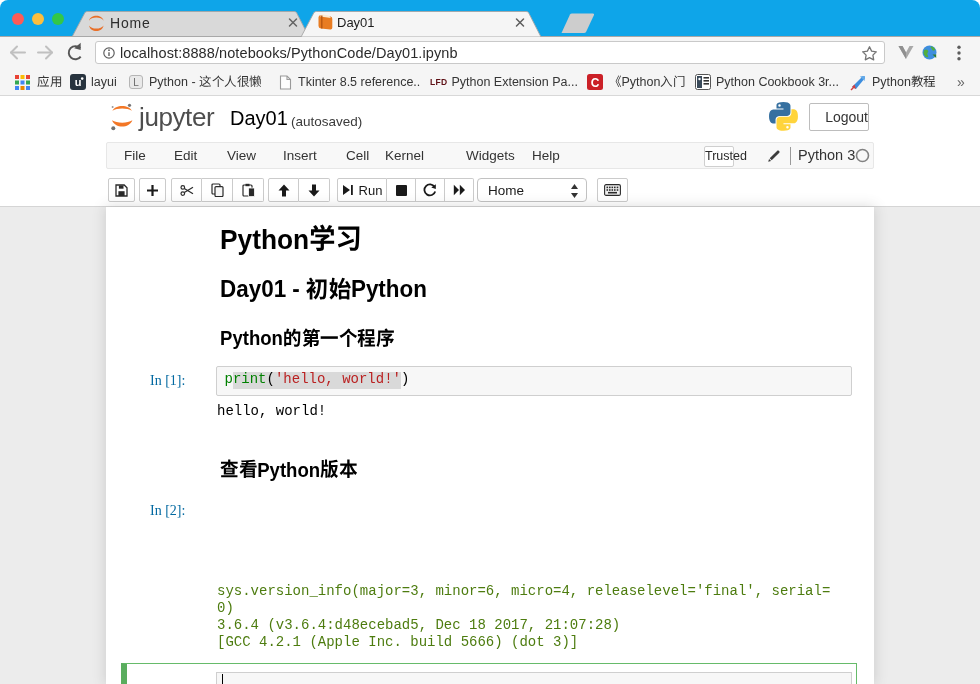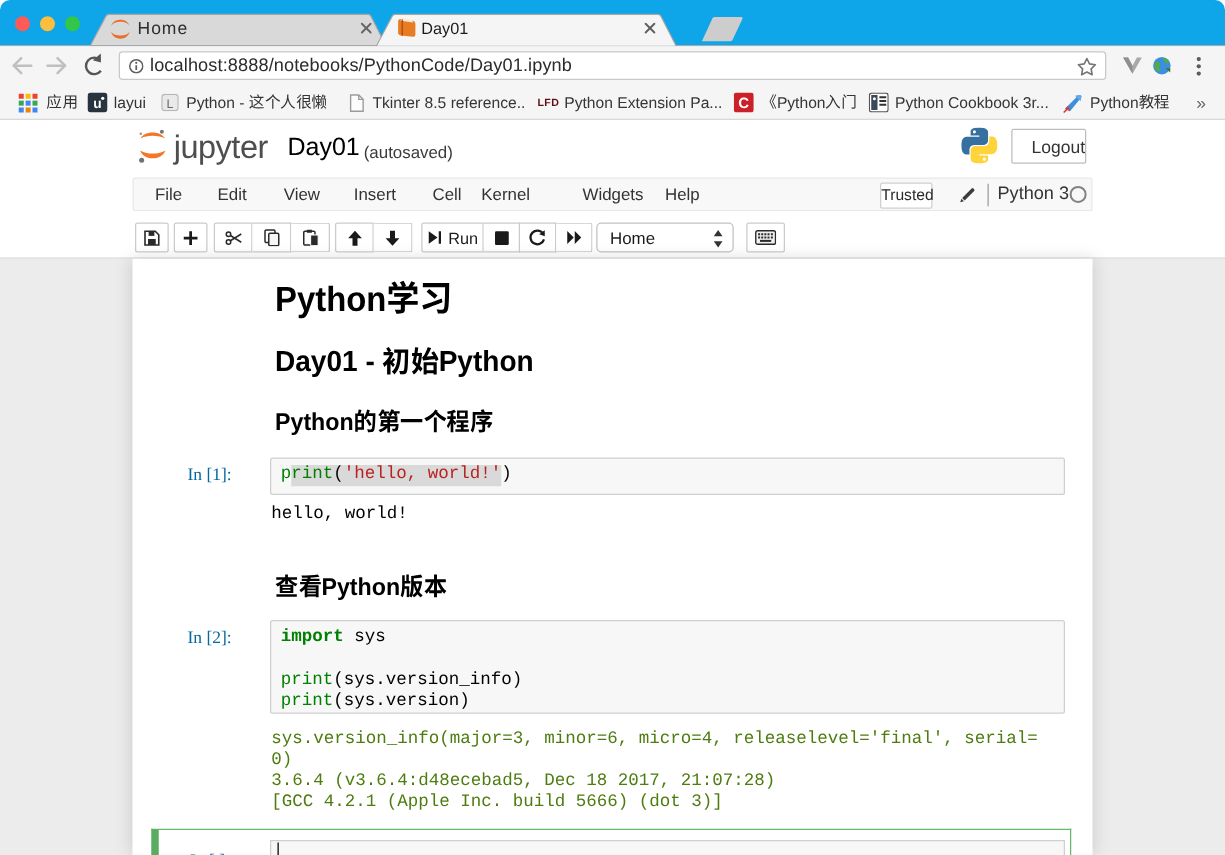--- a/index.html
+++ b/index.html
@@ -245,21 +245,21 @@
 
 <div id="menubar">
   <div class="mi" style="left:17px">File</div>
   <div class="mi" style="left:67px">Edit</div>
   <div class="mi" style="left:120px">View</div>
   <div class="mi" style="left:176px">Insert</div>
   <div class="mi" style="left:239px">Cell</div>
   <div class="mi" style="left:278px">Kernel</div>
   <div class="mi" style="left:359px">Widgets</div>
   <div class="mi" style="left:425px">Help</div>
-  <div class="abs" style="left:597px;top:3px;width:42px;height:21px;border:1px solid #cfcfcf;border-radius:2px;background:#fff;font-size:12.5px;color:#2a2a2a;text-align:center;line-height:19px">Trusted</div>
+  <div class="abs" style="left:597px;top:3px;width:30px;height:21px;border:1px solid #cfcfcf;border-radius:2px;background:#fff;font-size:12.5px;color:#2a2a2a;text-align:center;line-height:19px">Trusted</div>
   <svg class="abs" style="left:660px;top:6px" width="14" height="14" viewBox="0 0 14 14">
     <path d="M1.2 12.8 L2.1 9.9 L4.1 11.9 Z" fill="#3c3c3c"></path>
     <path d="M2.7 9.3 L10.3 1.7 Q11 1 11.7 1.7 L12.3 2.3 Q13 3 12.3 3.7 L4.7 11.3 Z" fill="#3c3c3c"></path>
   </svg>
   <div class="abs" style="left:683px;top:4px;width:1px;height:18px;background:#9a9a9a"></div>
   <div class="abs" style="left:691px;top:4px;font-size:14.5px;color:#333">Python 3</div>
   <svg class="abs" style="left:748px;top:5px" width="15" height="15" viewBox="0 0 15 15">
         <circle cx="7.5" cy="7.5" r="6" fill="none" stroke="#828282" stroke-width="1.6"></circle>
       </svg>
 </div>
@@ -408,23 +408,20 @@
             <path d="M324 660H662V711H324ZM324 534H662V584H324ZM61 836V941H940V836ZM437 30V142H53V246H321C244 323 135 389 24 425C49 448 84 492 101 520C136 506 171 489 205 470V790H788V463C823 483 859 499 896 513C912 483 948 438 974 415C861 381 749 320 669 246H949V142H556V30ZM230 455C309 406 380 345 437 275V426H556V274C616 345 691 407 773 455Z"></path>
           </svg><svg class="cj" viewBox="0 0 1000 1000">
             <path d="M368 681H731V725H368ZM368 606V563H731V606ZM368 800H731V845H368ZM818 34C648 62 359 74 113 74C124 98 134 137 136 163C214 164 298 163 382 160L369 203H124V293H338L319 336H54V431H268C208 527 128 610 23 667C46 690 81 734 98 762C157 728 209 687 254 641V972H368V936H731V972H851V473H382L405 431H946V336H450L467 293H891V203H498L512 155C649 148 781 137 887 119Z"></path>
           </svg>Python<svg class="cj" viewBox="0 0 1000 1000">
             <path d="M90 57V444C90 587 83 779 24 900C49 916 89 952 108 974C164 880 186 748 195 617H286V967H395V512H199L200 444V400H445V295H376V30H268V295H200V57ZM823 415C807 497 784 571 752 635C718 568 692 494 673 415ZM477 90V427C477 571 468 780 395 913C423 927 468 960 490 980C507 951 522 919 534 886C556 909 582 948 596 974C656 940 709 897 754 844C793 896 838 940 891 974C910 943 946 899 972 878C914 846 864 802 822 748C886 638 928 498 947 321L876 303L856 306H591V188C718 179 854 164 963 140L896 35C787 61 624 81 477 90ZM689 739C647 794 597 838 539 868C579 744 589 594 591 468C615 567 647 659 689 739Z"></path>
           </svg><svg class="cj" viewBox="0 0 1000 1000">
             <path d="M436 347V678H251C323 584 384 470 429 347ZM563 347H567C612 469 671 584 743 678H563ZM436 31V225H59V347H306C243 499 141 643 24 723C52 746 91 790 112 820C152 789 190 752 225 710V800H436V970H563V800H771V713C804 752 839 787 877 816C898 782 941 735 972 710C855 631 753 494 690 347H943V225H563V31Z"></path>
           </svg></div>
 
     <div class="prompt" style="left:44px;top:296px">In [2]:</div>
-    <div class="inbox" style="top:289px;height:75px">
-      <div class="mono abs" style="left:7.5px;top:4.5px;line-height:17px"><span class="kw">import</span> sys<br>&nbsp;<br><span class="bi">print</span>(sys.version_info)<br><span class="bi">print</span>(sys.version)</div>
-    </div>
     <div class="mono abs" style="left:111px;top:376px;line-height:17px;color:#4d7c0f">sys.version_info(major=3, minor=6, micro=4, releaselevel='final', serial=<br>0)<br>3.6.4 (v3.6.4:d48ecebad5, Dec 18 2017, 21:07:28)<br>[GCC 4.2.1 (Apple Inc. build 5666) (dot 3)]</div>
 
     <div class="abs" style="left:15px;top:455.5px;width:736px;height:22px;border:1.5px solid #66bb6a;border-left:6px solid #5aad5e;background:#fff">
       <div class="prompt" style="left:25px;top:18px">In [ ]:</div>
       <div class="abs" style="left:89px;top:8px;width:636px;height:13px;background:#f7f7f7;border:1px solid #cfcfcf"></div>
       <div class="abs" style="left:95px;top:10px;width:1.2px;height:11px;background:#000"></div>
     </div>
   </div>
 </div>
 

